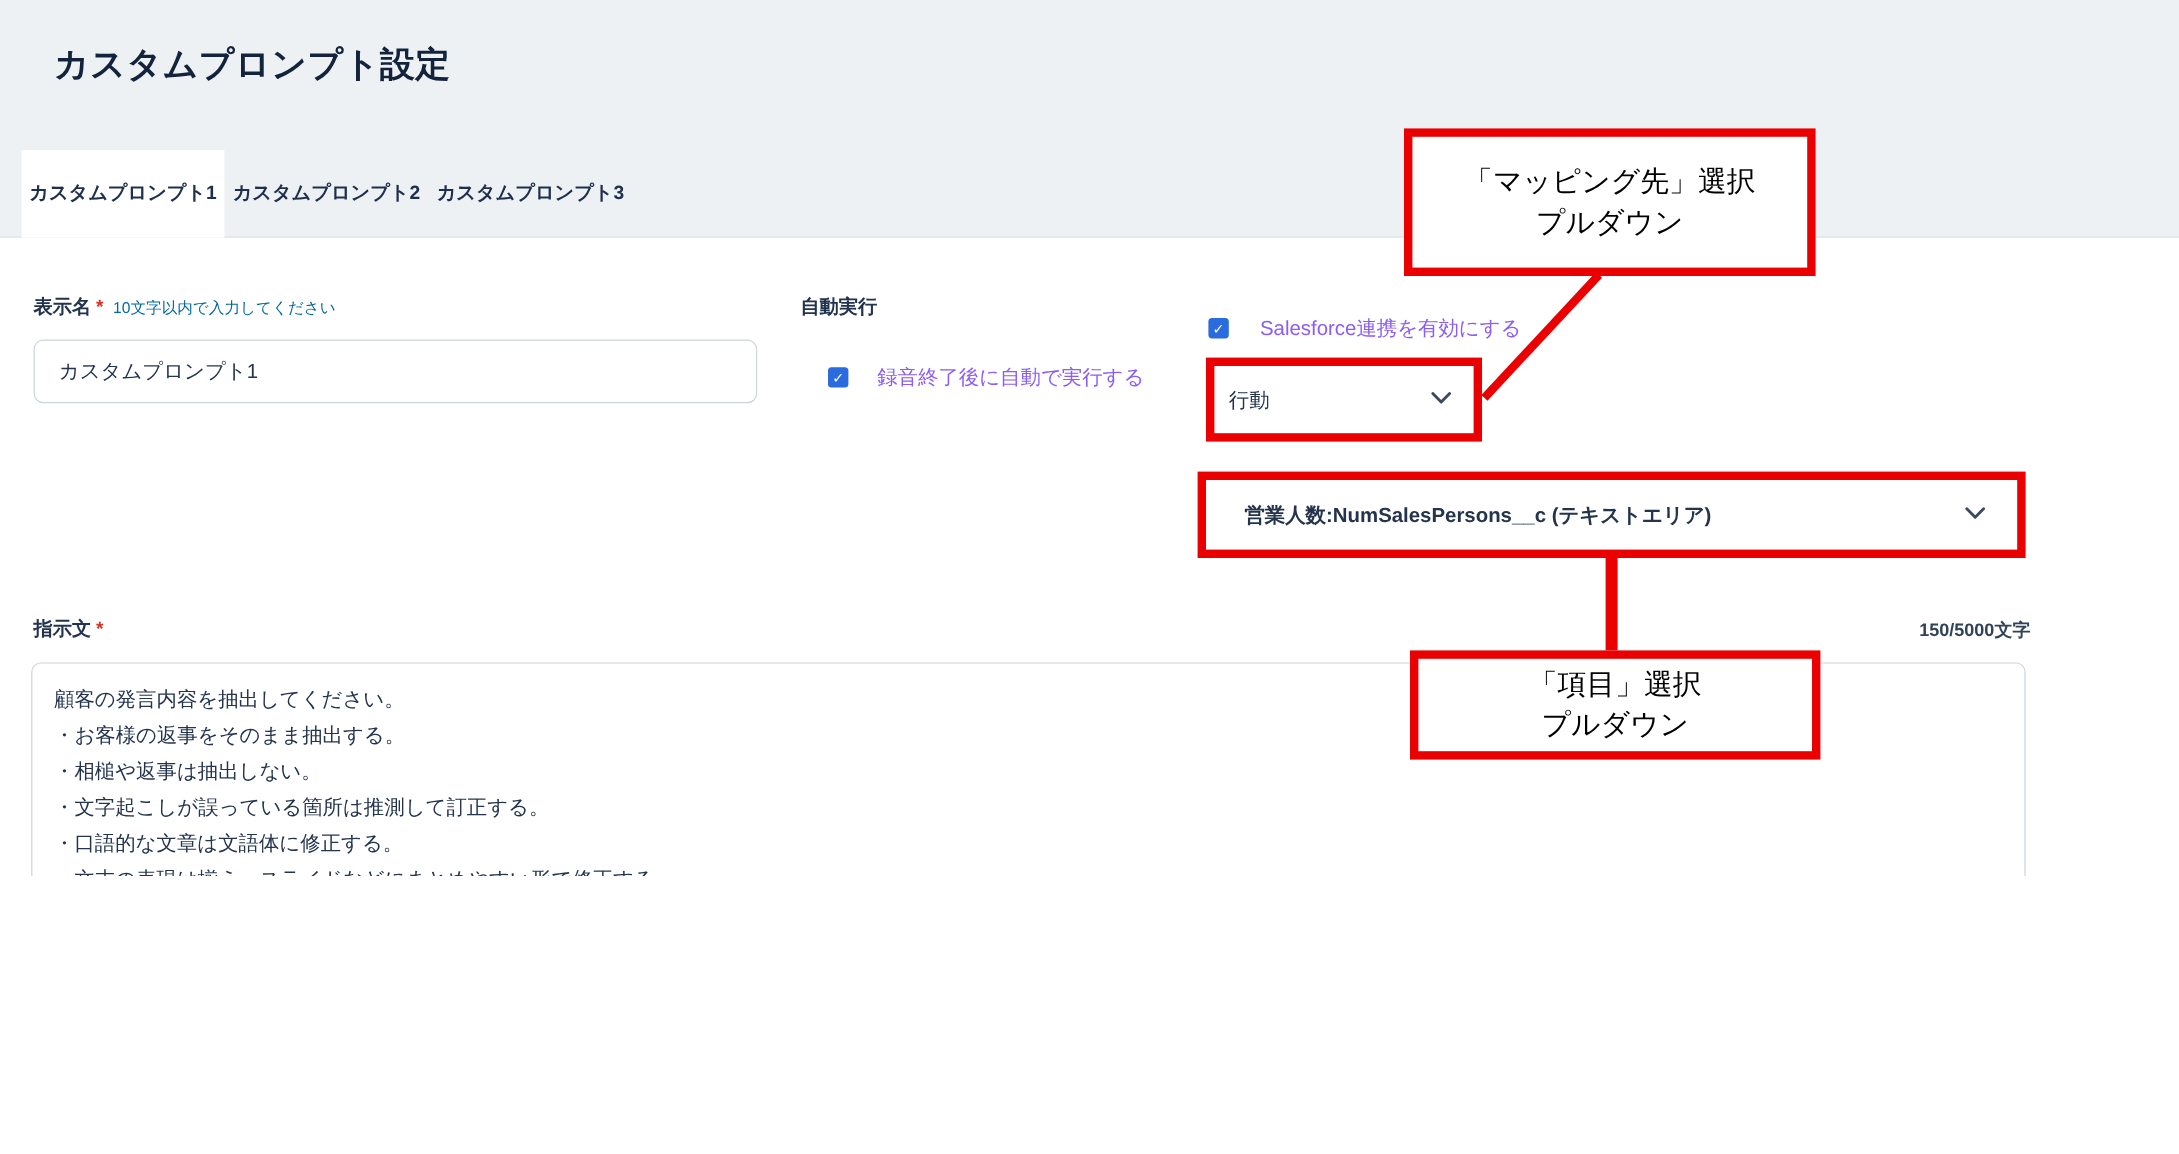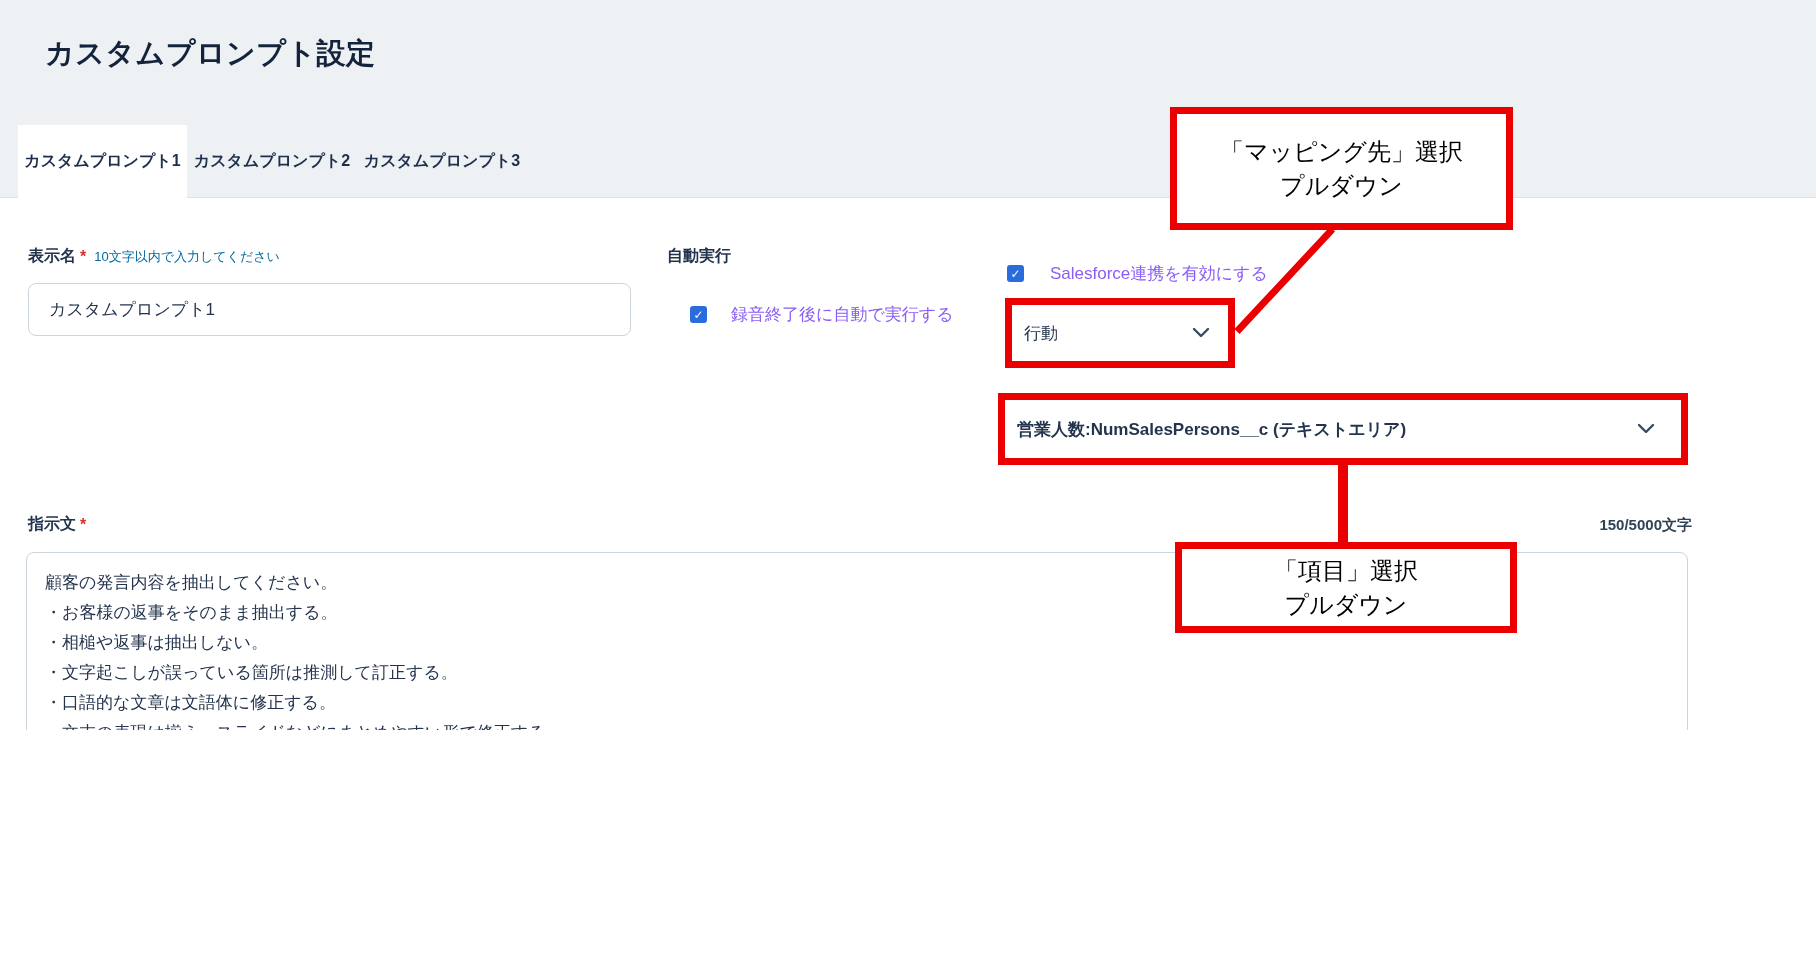--- a/index.html
+++ b/index.html
@@ -100,21 +100,21 @@
 
   <div class="red-rect" style="left:1005px;top:298px;width:230px;height:70px;padding-left:12px;">
     <span class="dd-value">行動</span>
     <span class="dd-chevron" style="right:18px;">
       <svg width="18" height="11" viewBox="0 0 18 11">
           <path d="M2 2 L9 9 L16 2" fill="none" stroke="#3a4a63" stroke-width="2.4" stroke-linecap="round" stroke-linejoin="round"></path>
         </svg>
     </span>
   </div>
 
-  <div class="red-rect" style="left:998px;top:393px;width:690px;height:72px;padding-left:12px;">
+  <div class="red-rect" style="left:998px;top:393px;width:690px;height:72px;padding-left:32px;">
     <span class="dd-value" style="font-weight:600;">営業人数:NumSalesPersons__c (テキストエリア)</span>
     <span class="dd-chevron" style="right:26px;">
       <svg width="18" height="11" viewBox="0 0 18 11">
           <path d="M2 2 L9 9 L16 2" fill="none" stroke="#3a4a63" stroke-width="2.4" stroke-linecap="round" stroke-linejoin="round"></path>
         </svg>
     </span>
   </div>
 
   <div class="callout" style="left:1170px;top:107px;width:343px;height:123px;">
     <span class="l1">「マッピング先」選択</span>

